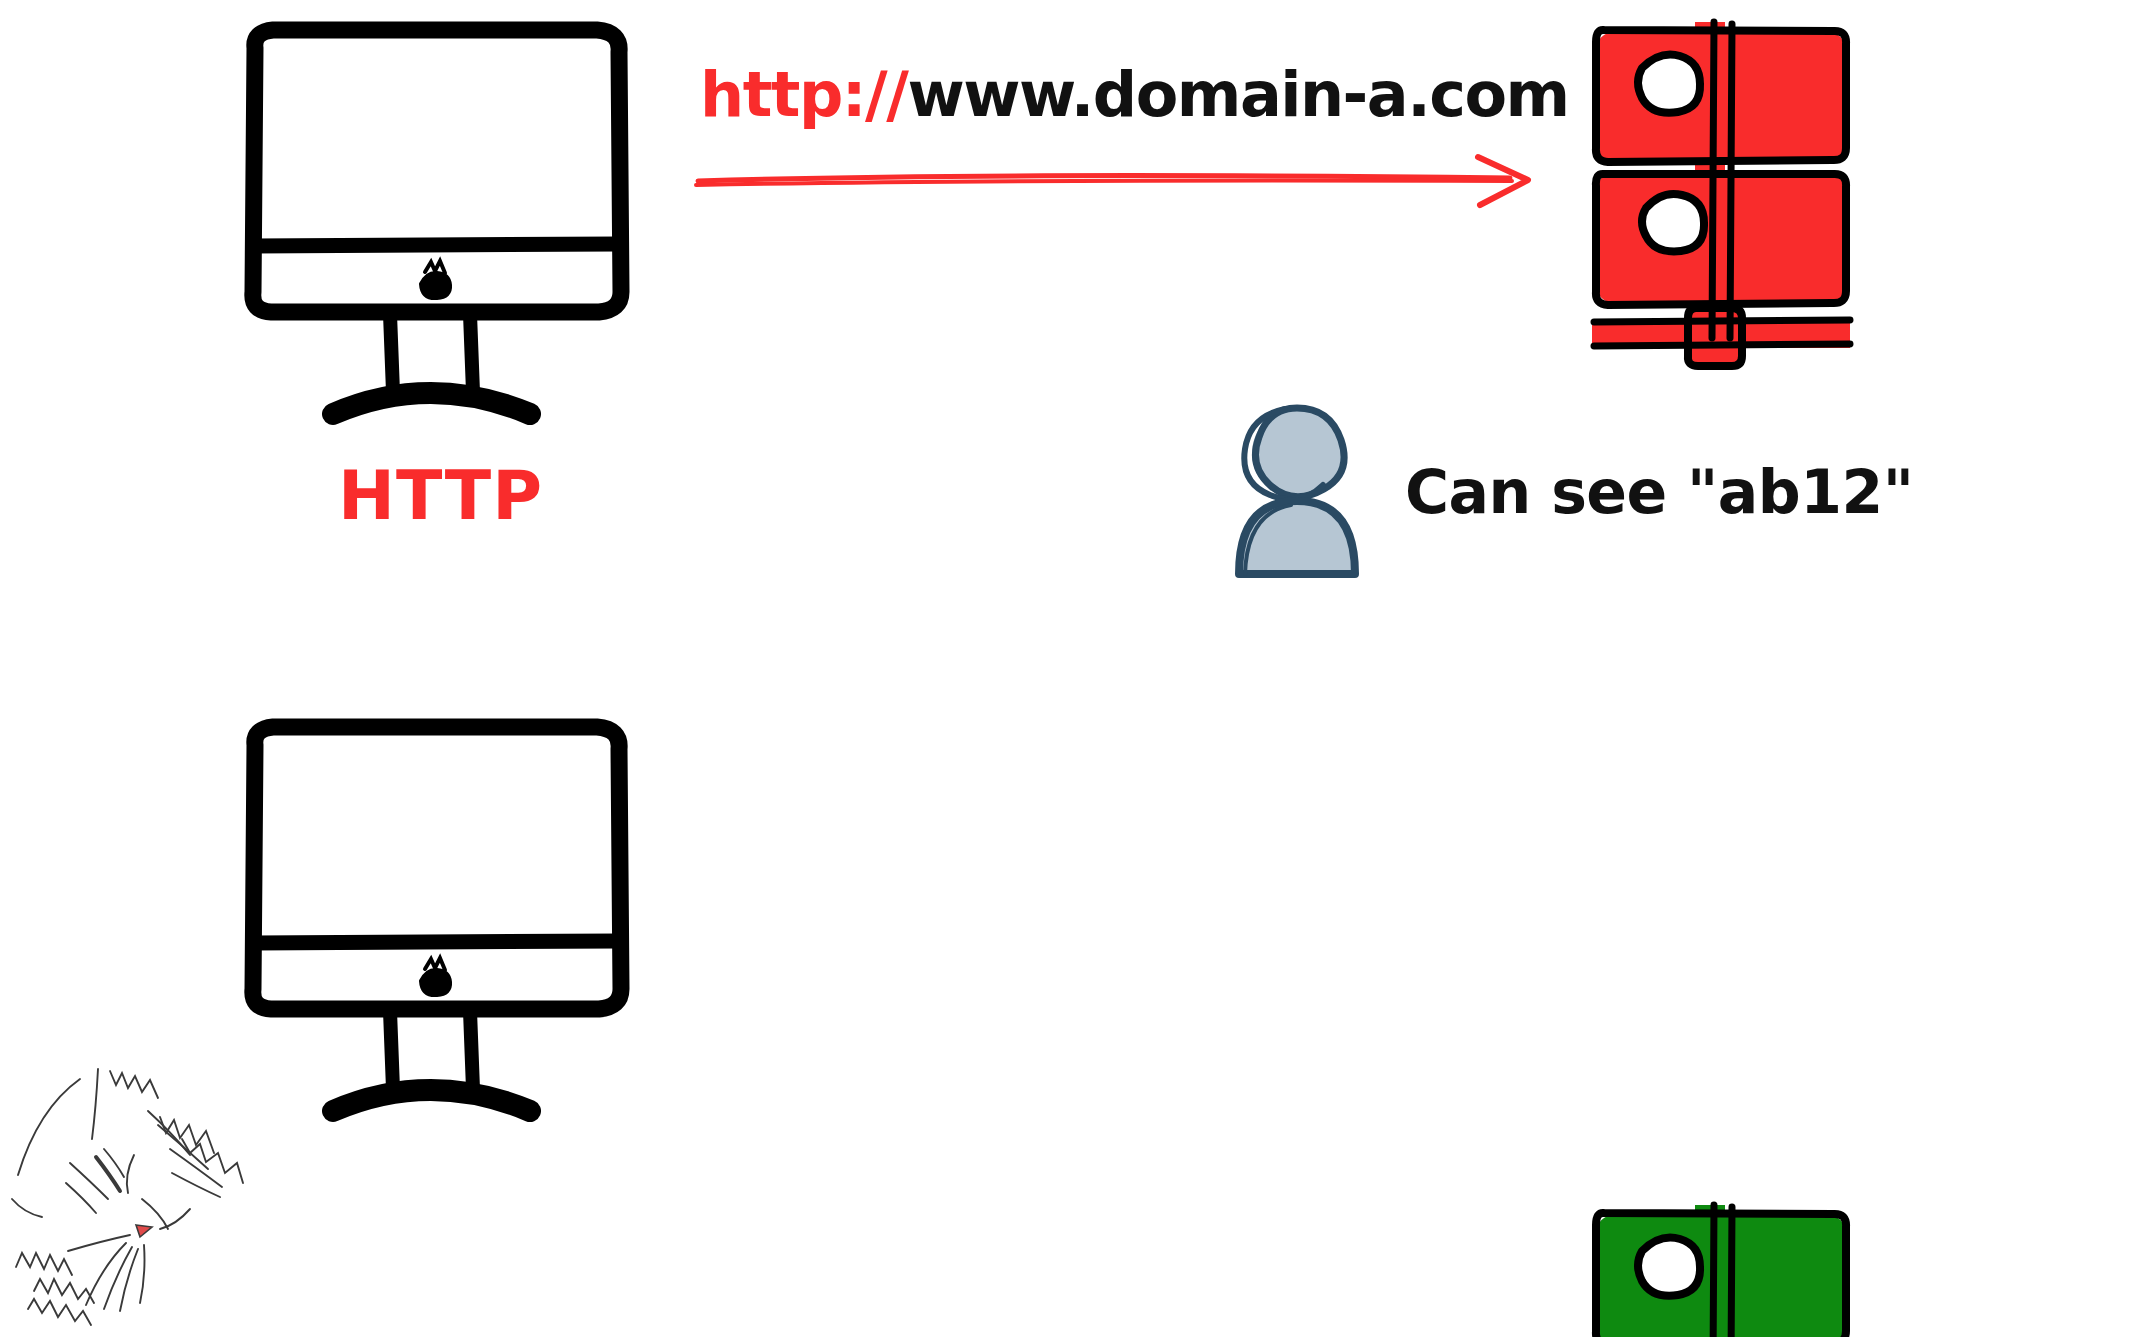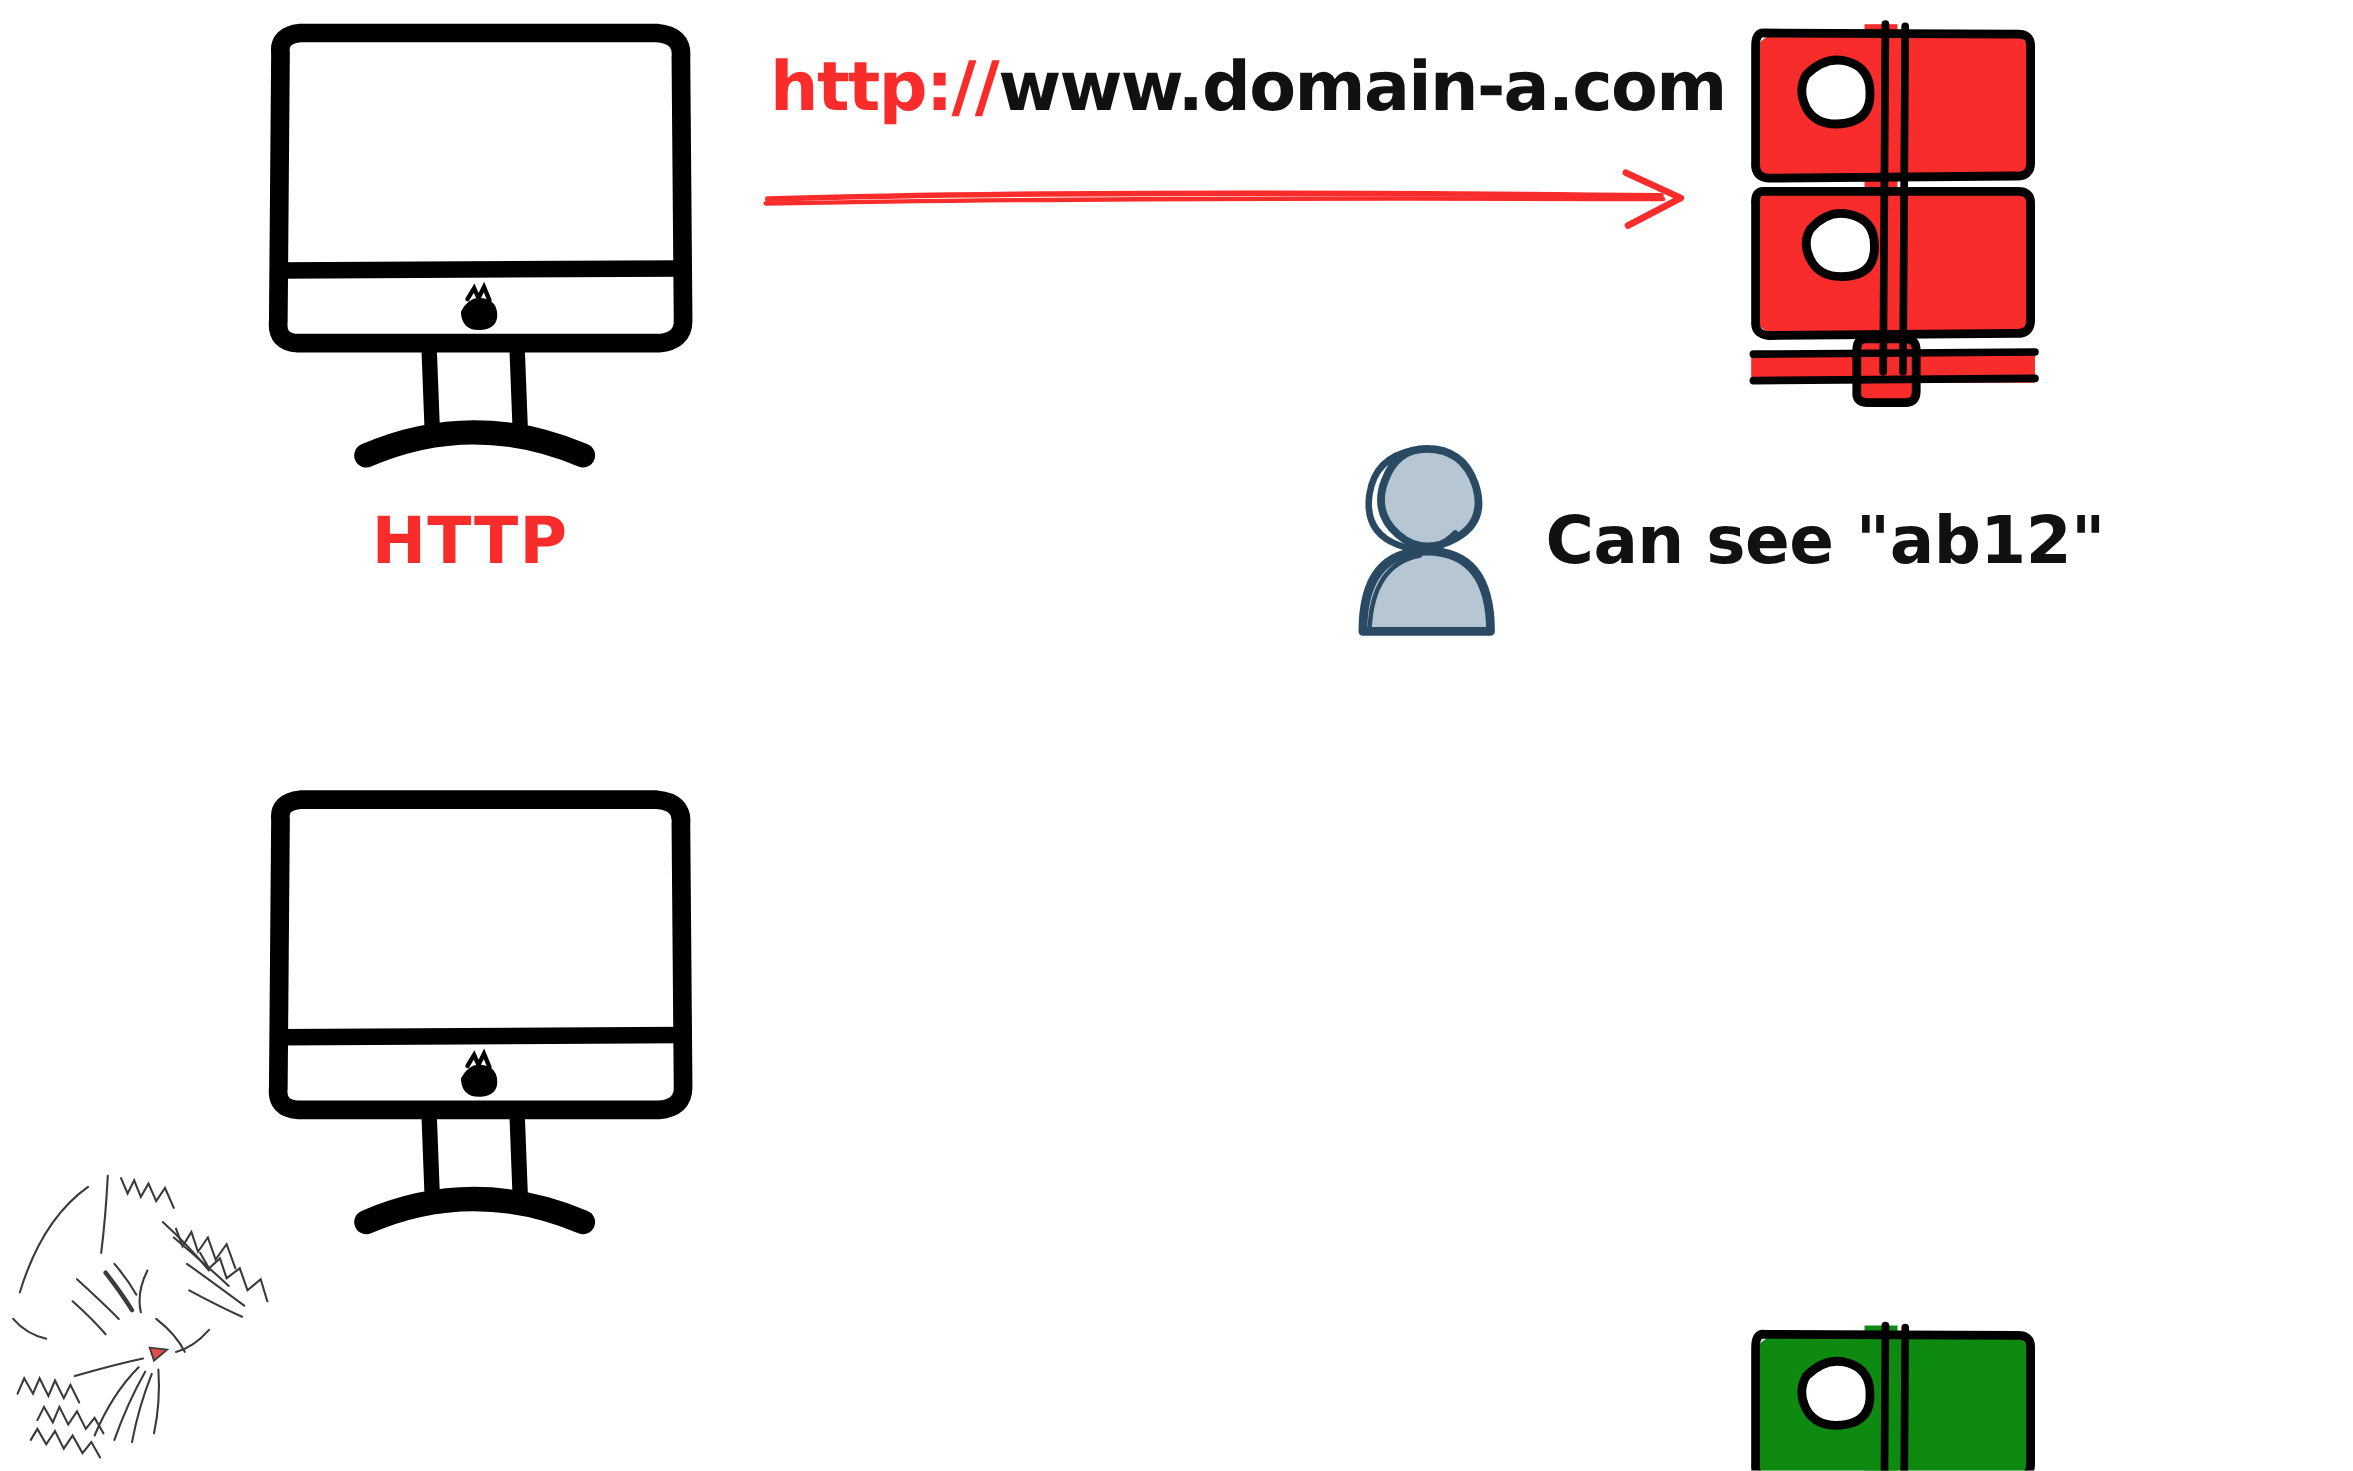--- a/index.html
+++ b/index.html
@@ -45,21 +45,21 @@
   .url .scheme-green { color: #0e8a10; }
   .url .host         { color: #111111; }
 
   .password {
     font-size: 60px;
   }
   .cansee {
     font-size: 60px;
   }
   .proto-label {
-    font-size: 59px;
+    font-size: 68px;
     font-weight: 600;
     letter-spacing: 1px;
   }
   .proto-red   { color: #f92c2c; }
 
   .svgbox { position: absolute; display: block; }
 </style>
 </head>
 <body>
 
@@ -72,21 +72,21 @@
       <path d="M30 236 L394 234" fill="none" stroke="#000" stroke-width="15" stroke-linecap="round"></path>
       <path d="M196 274 q6 -12 16 -11 q12 1 13 12 q1 12 -13 13 q-15 1 -16 -14 Z" fill="#000" stroke="#000" stroke-width="4" stroke-linejoin="round"></path>
       <path d="M200 262 l6 -10 l4 9 l5 -10 l5 12" fill="none" stroke="#000" stroke-width="4" stroke-linecap="round"></path>
       <path d="M165 304 L168 382" fill="none" stroke="#000" stroke-width="14" stroke-linecap="round"></path>
       <path d="M245 304 L248 382" fill="none" stroke="#000" stroke-width="14" stroke-linecap="round"></path>
       <path d="M108 404 Q205 362 305 404" fill="none" stroke="#000" stroke-width="22" stroke-linecap="round"></path>
     </svg>
 
     <div class="handtext proto-label proto-red" style="left:338px; top:462px;">HTTP</div>
 
-    <div class="handtext url" style="left:700px; top:48px;">
+    <div class="handtext url" style="left:700px; top:64px;">
       <span class="scheme-red">http://</span><span class="host">www.domain-a.com</span>
     </div>
 
     <svg class="svgbox" style="left:690px; top:145px;" width="870" height="70" viewBox="0 0 870 70">
       <path d="M8 36 Q300 27 820 33" fill="none" stroke="#f92c2c" stroke-width="5" stroke-linecap="round"></path>
       <path d="M6 40 Q320 34 822 36" fill="none" stroke="#f92c2c" stroke-width="4" stroke-linecap="round"></path>
       <path d="M788 12 L838 35 L790 60" fill="none" stroke="#f92c2c" stroke-width="6" stroke-linecap="round" stroke-linejoin="round"></path>
     </svg>
 
 

